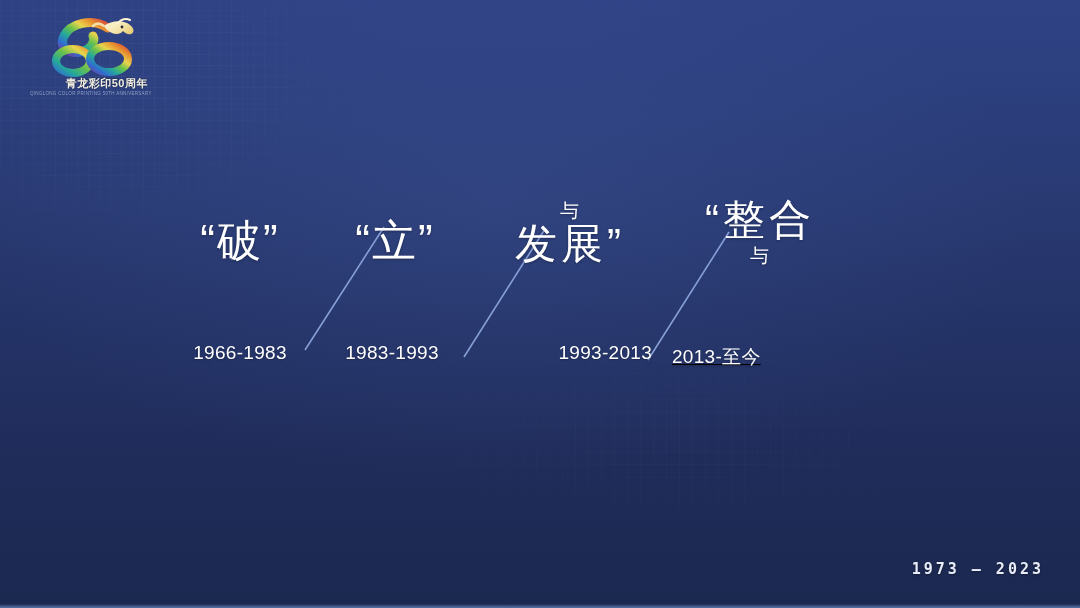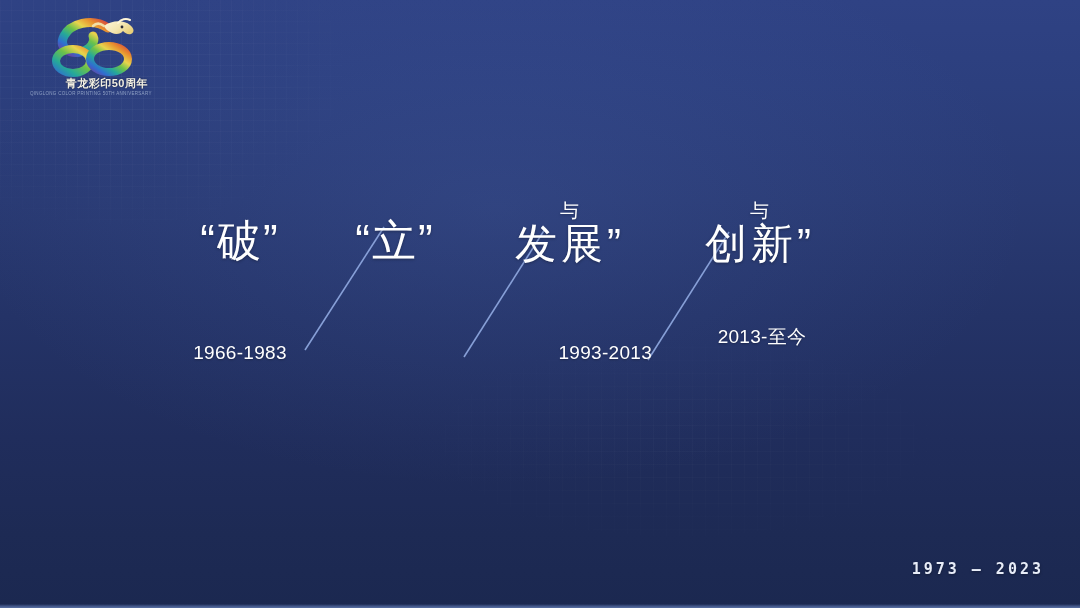--- a/index.html
+++ b/index.html
@@ -91,21 +91,21 @@
 
   
   #phase-1 { left:150px; top:218px; width:180px; }
   #phase-2 { left:305px; top:218px; width:180px; }
   #phase-3 { left:470px; top:198px; width:200px; }
   #phase-4 { left:660px; top:198px; width:200px; }
 
   #date-1 { position:absolute; left:150px; top:342px; width:180px; text-align:center; }
   #date-2 { position:absolute; left:302px; top:342px; width:180px; text-align:center; }
   #date-3 { position:absolute; left:472px; top:342px; width:180px; text-align:right; }
-  #date-4 { position:absolute; left:672px; top:324px; width:180px; text-align:center; }
+  #date-4 { position:absolute; left:672px; top:344px; width:180px; text-align:left;text-decoration:underline; }
 
   .slash { position:absolute; overflow:visible; pointer-events:none; }
 
   
   #footer-years {
     position:absolute; right:36px; bottom:30px;
     color:#e8edf8;
     font-family:"DejaVu Sans Mono", monospace;
     font-size:15px; font-weight:bold;
     letter-spacing:3px;
@@ -175,35 +175,38 @@
     <div class="phase" id="phase-1">
       <div class="phase-title single">“破”</div>
     </div>
     <div id="date-1">
       <span class="phase-date">1966-1983</span>
     </div>
 
     <div class="phase" id="phase-2">
       <div class="phase-title single">“立”</div>
     </div>
+    <div id="date-2">
+      <span class="phase-date">1983-1993</span>
+    </div>
 
     <div class="phase" id="phase-3">
       <div class="phase-title">
         <span class="conj">与</span>
         <span class="line">发展”</span>
       </div>
     </div>
     <div id="date-3">
       <span class="phase-date">1993-2013</span>
     </div>
 
     <div class="phase" id="phase-4">
       <div class="phase-title">
+        <span class="line">“整合</span>
         <span class="conj">与</span>
-        <span class="line">创新”</span>
       </div>
     </div>
     <div id="date-4">
       <span class="phase-date">2013-至今</span>
     </div>
 
   </div>
 
   <div id="footer-years">1973 — 2023</div>
 

